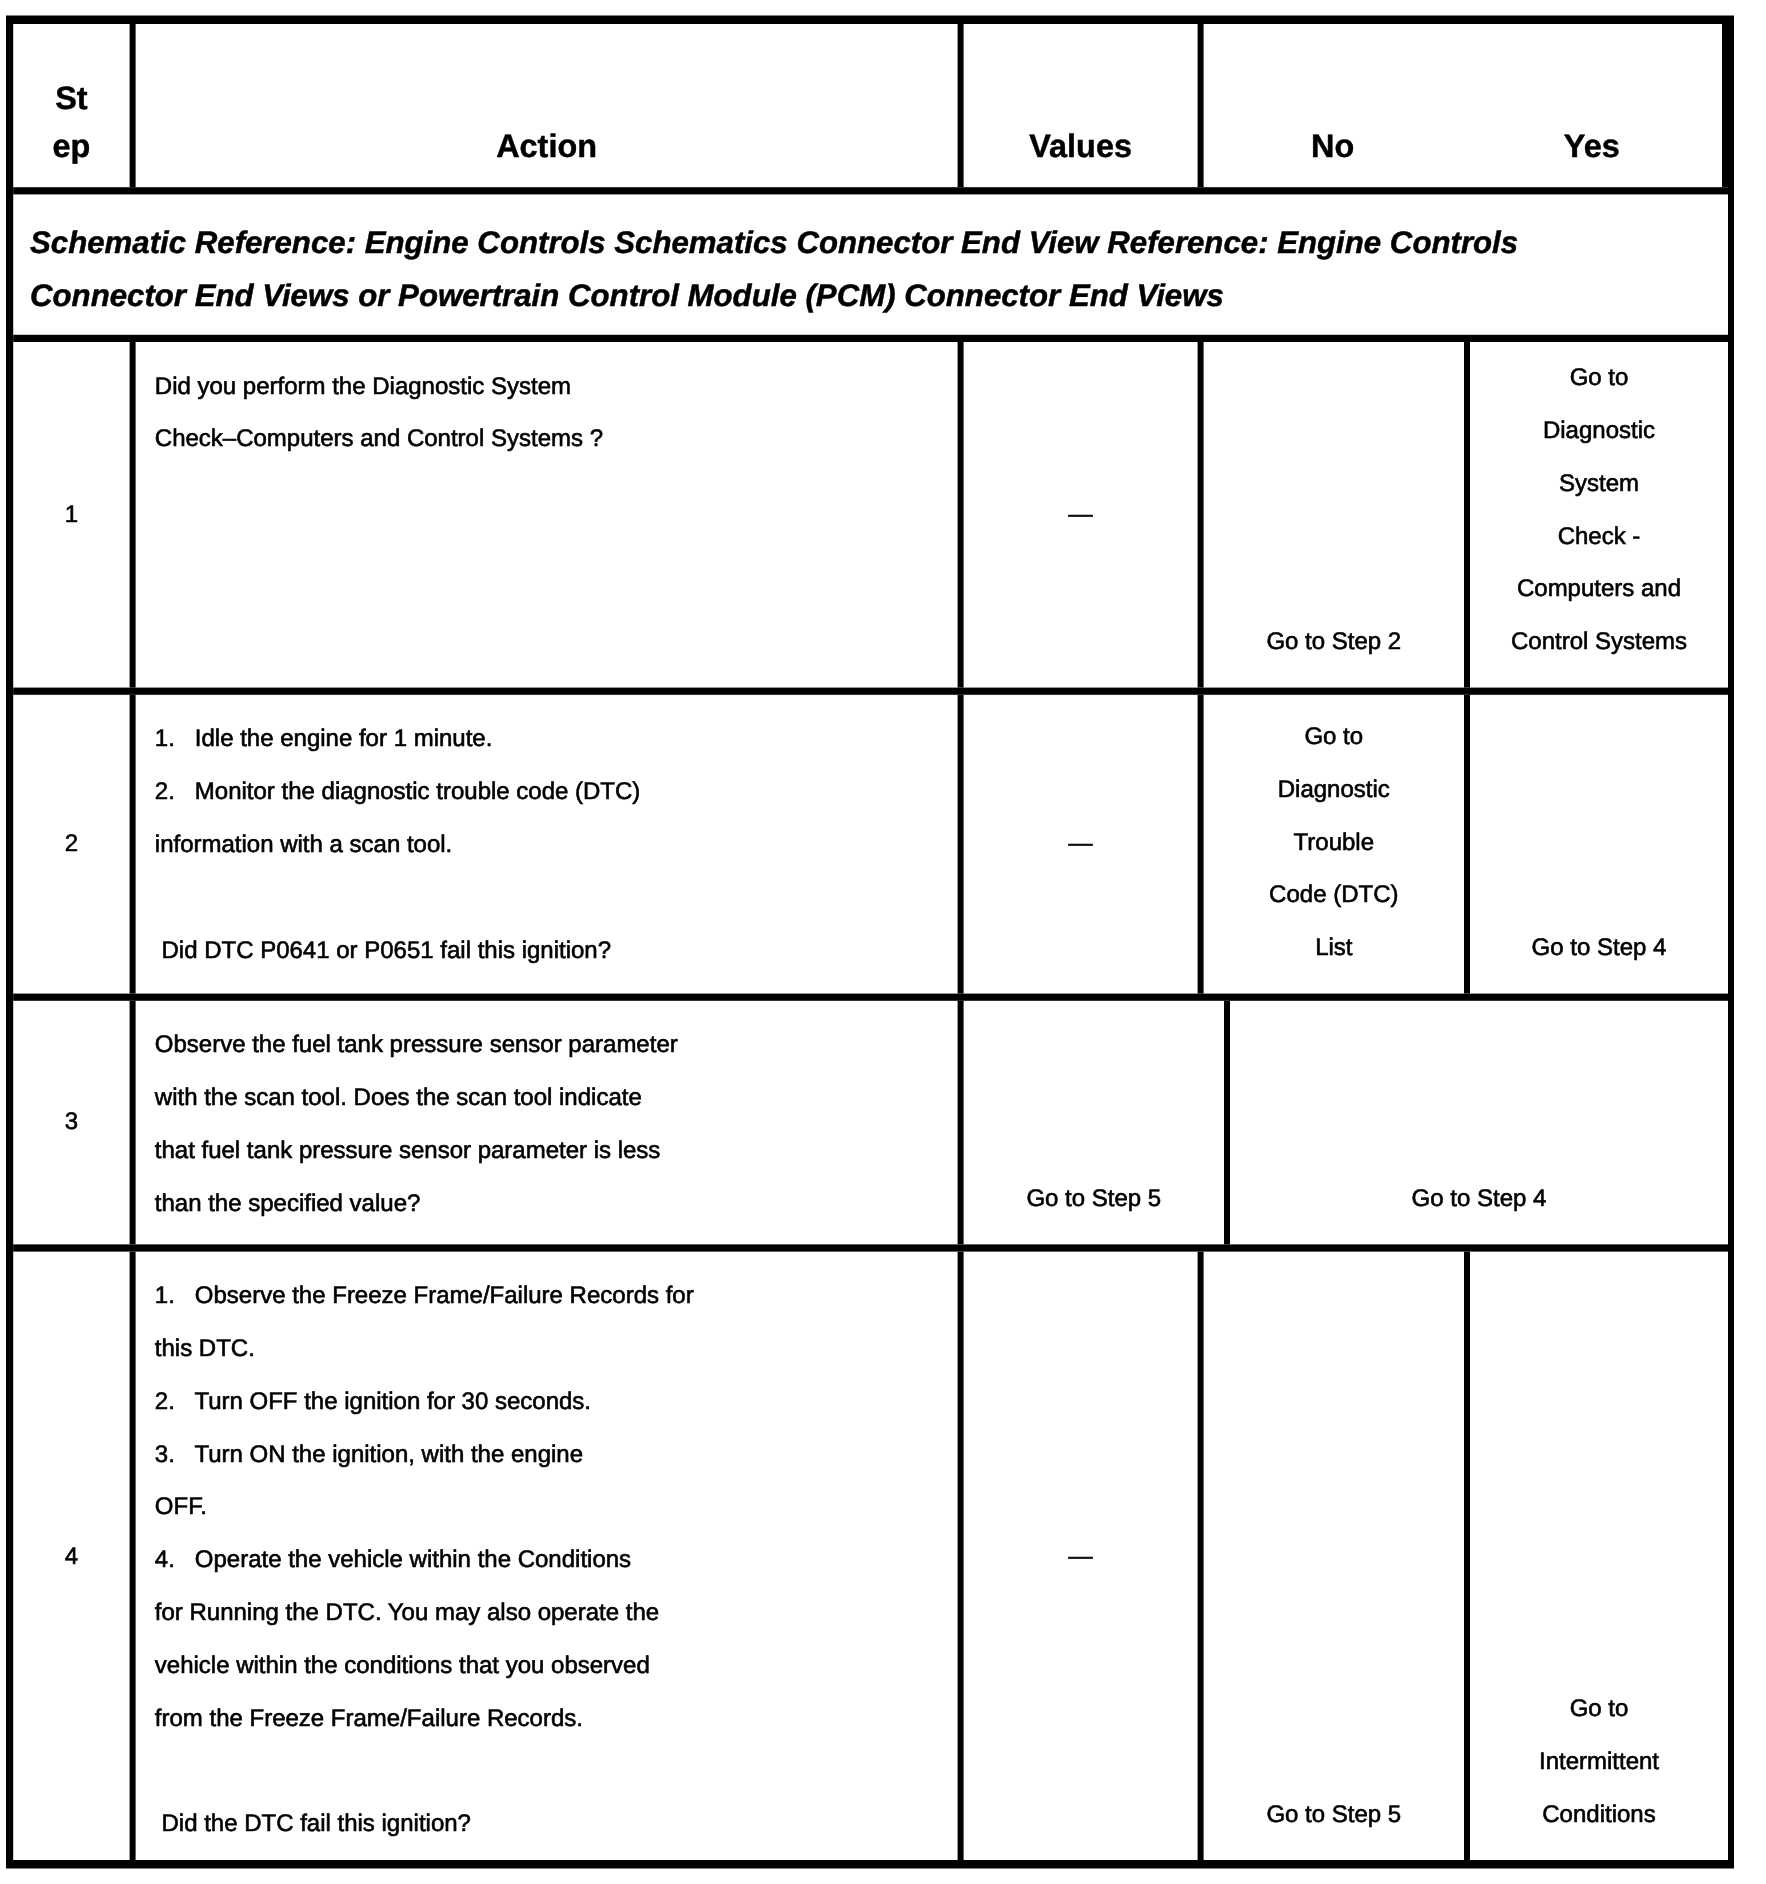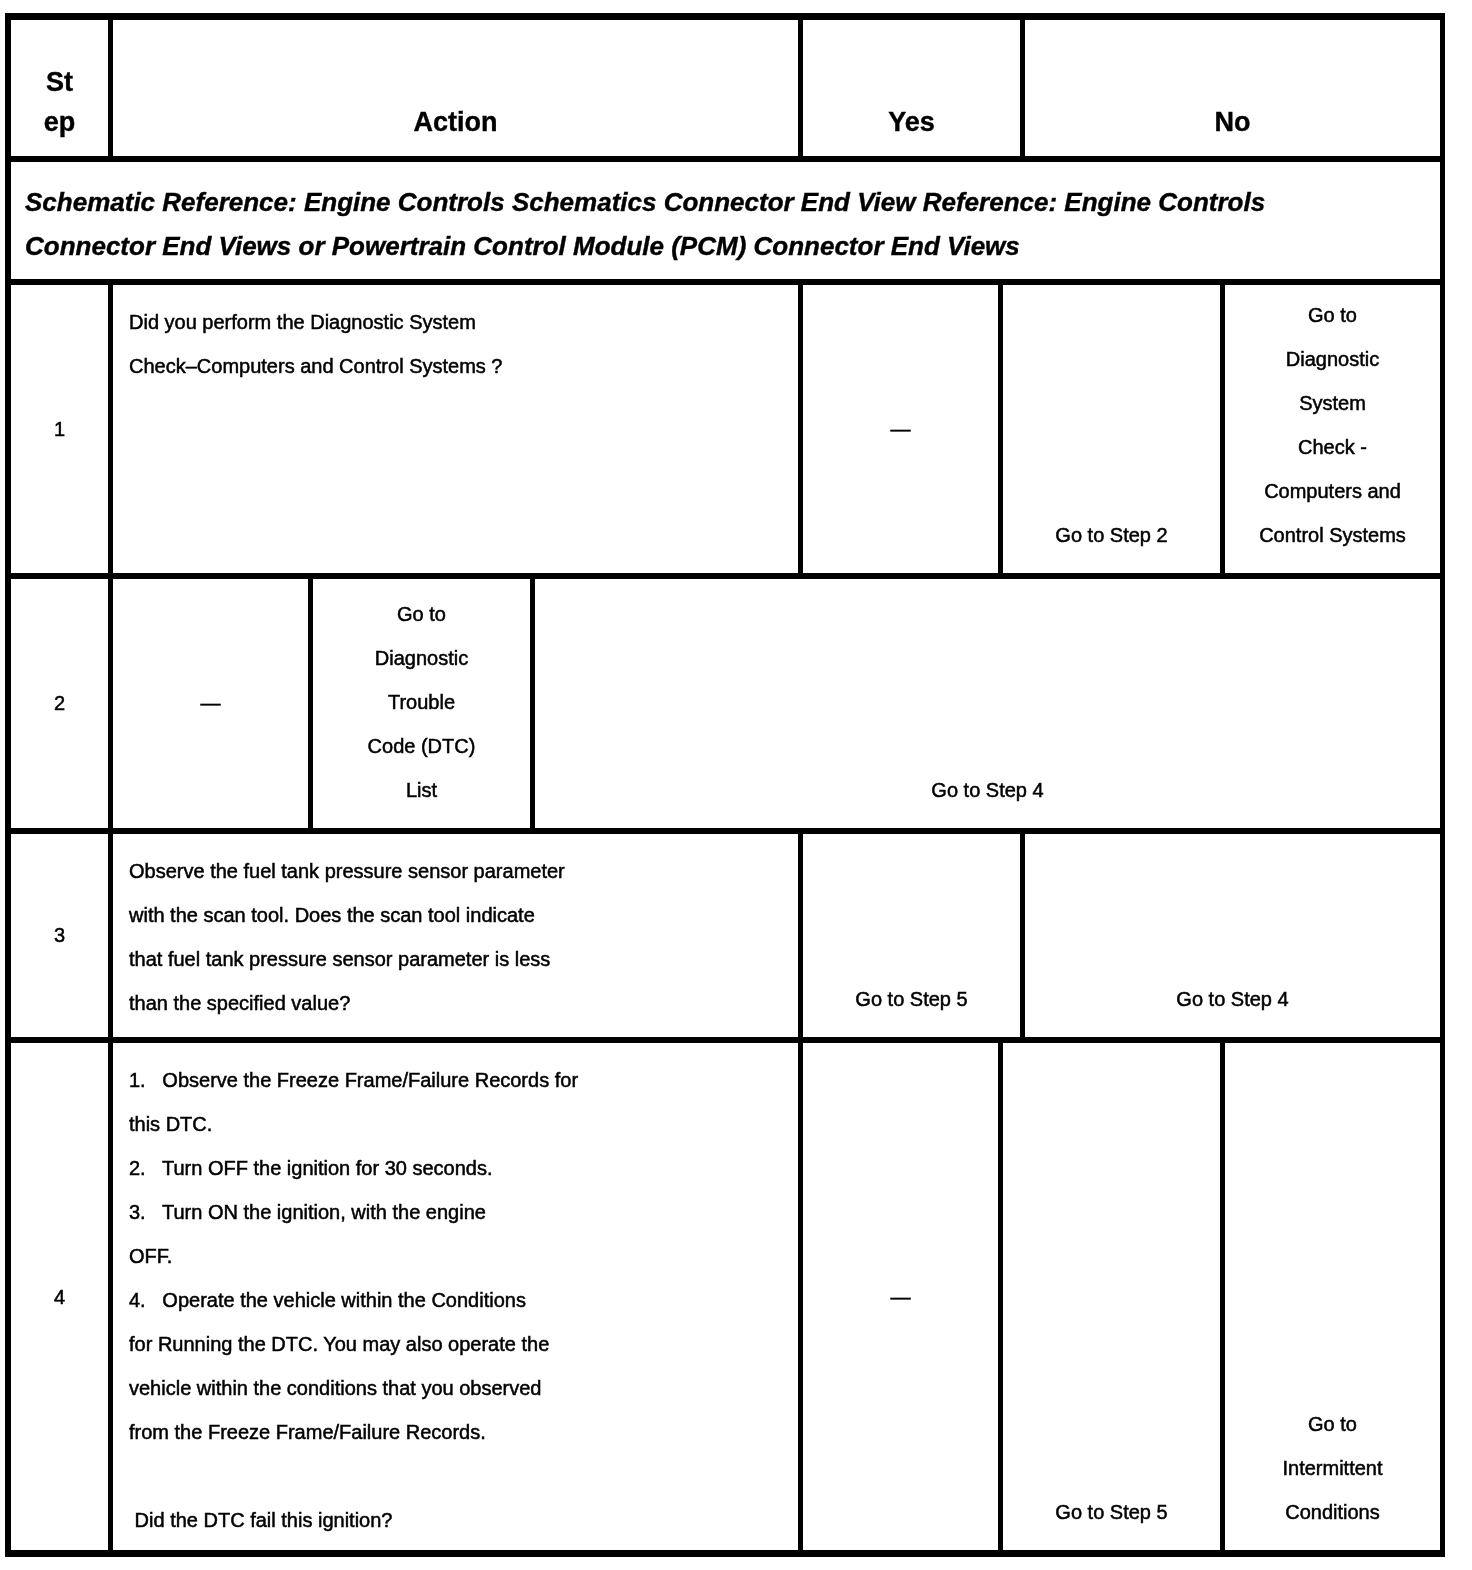--- a/index.html
+++ b/index.html
@@ -114,25 +114,28 @@
   <div class="doc-table">
 
     <div class="tr r-header">
       <div class="td c-step hdr-cell">
         <div class="hdr-txt">St
 ep</div>
       </div>
       <div class="td c-action hdr-cell">
         <div class="hdr-txt">Action</div>
       </div>
+      <div class="td c-values hdr-cell">
+        <div class="hdr-txt">Values</div>
+      </div>
+      <div class="td c-no hdr-cell">
+        <div class="hdr-txt">No</div>
+      </div>
       <div class="td c-yes hdr-cell">
         <div class="hdr-txt">Yes</div>
-      </div>
-      <div class="td c-no hdr-cell">
-        <div class="hdr-txt">No</div>
       </div>
     </div>
 
     <div class="tr r-schematic">
       <div class="td c-no schematic-cell">
         <div class="schematic-txt">Schematic Reference: Engine Controls Schematics Connector End View Reference: Engine Controls
 Connector End Views or Powertrain Control Module (PCM) Connector End Views</div>
       </div>
     </div>
 
@@ -151,20 +154,27 @@
 Diagnostic
 System
 Check -
 Computers and
 Control Systems</div>
       </div>
     </div>
 
     <div class="tr r-2">
       <div class="td c-step step-cell bodytxt">2</div>
+      <div class="td c-action action-cell">
+        <div class="bodytxt">1.   Idle the engine for 1 minute.
+2.   Monitor the diagnostic trouble code (DTC)
+information with a scan tool.
+
+ Did DTC P0641 or P0651 fail this ignition?</div>
+      </div>
       <div class="td c-values values-cell bodytxt">—</div>
       <div class="td c-yes goto-cell">
         <div class="bodytxt">Go to
 Diagnostic
 Trouble
 Code (DTC)
 List</div>
       </div>
       <div class="td c-no goto-cell">
         <div class="bodytxt">Go to Step 4</div>

